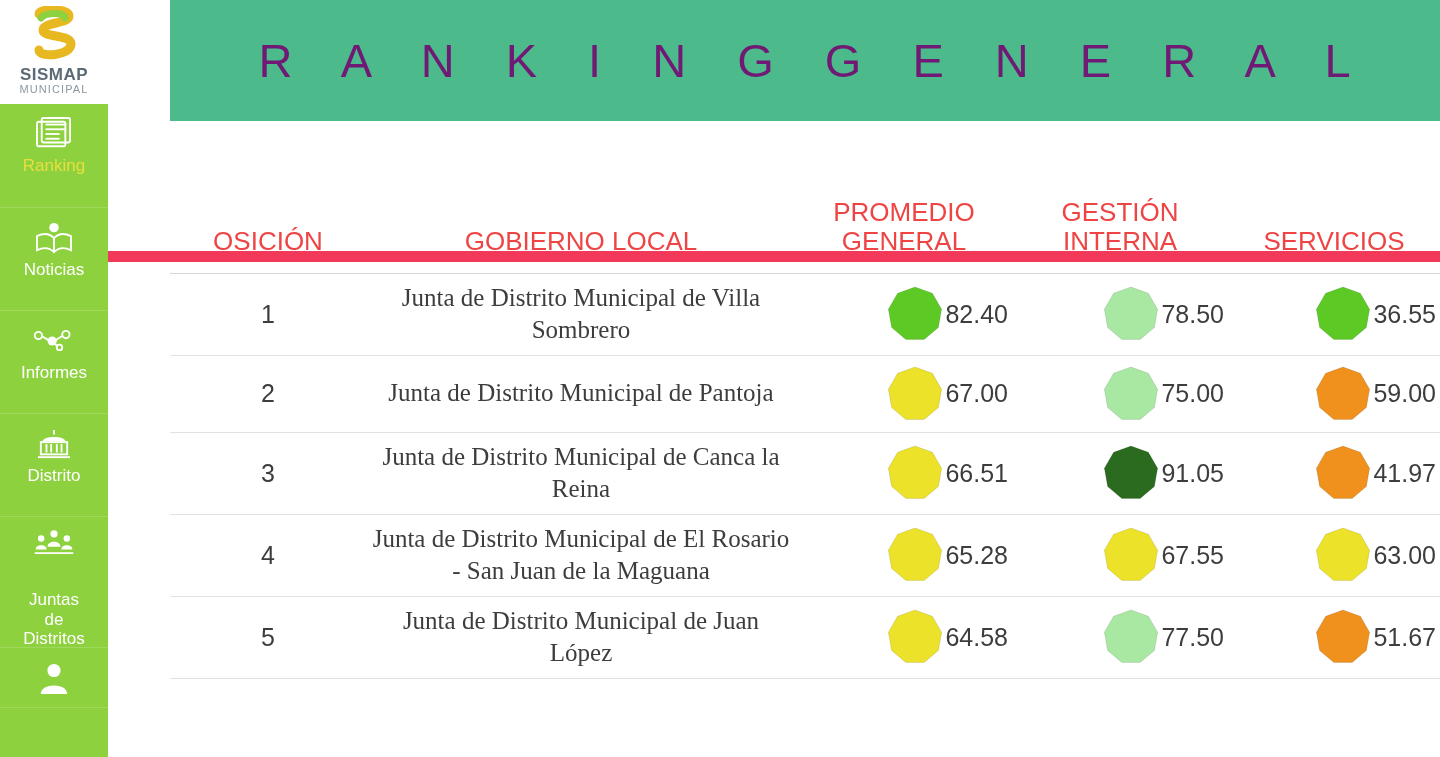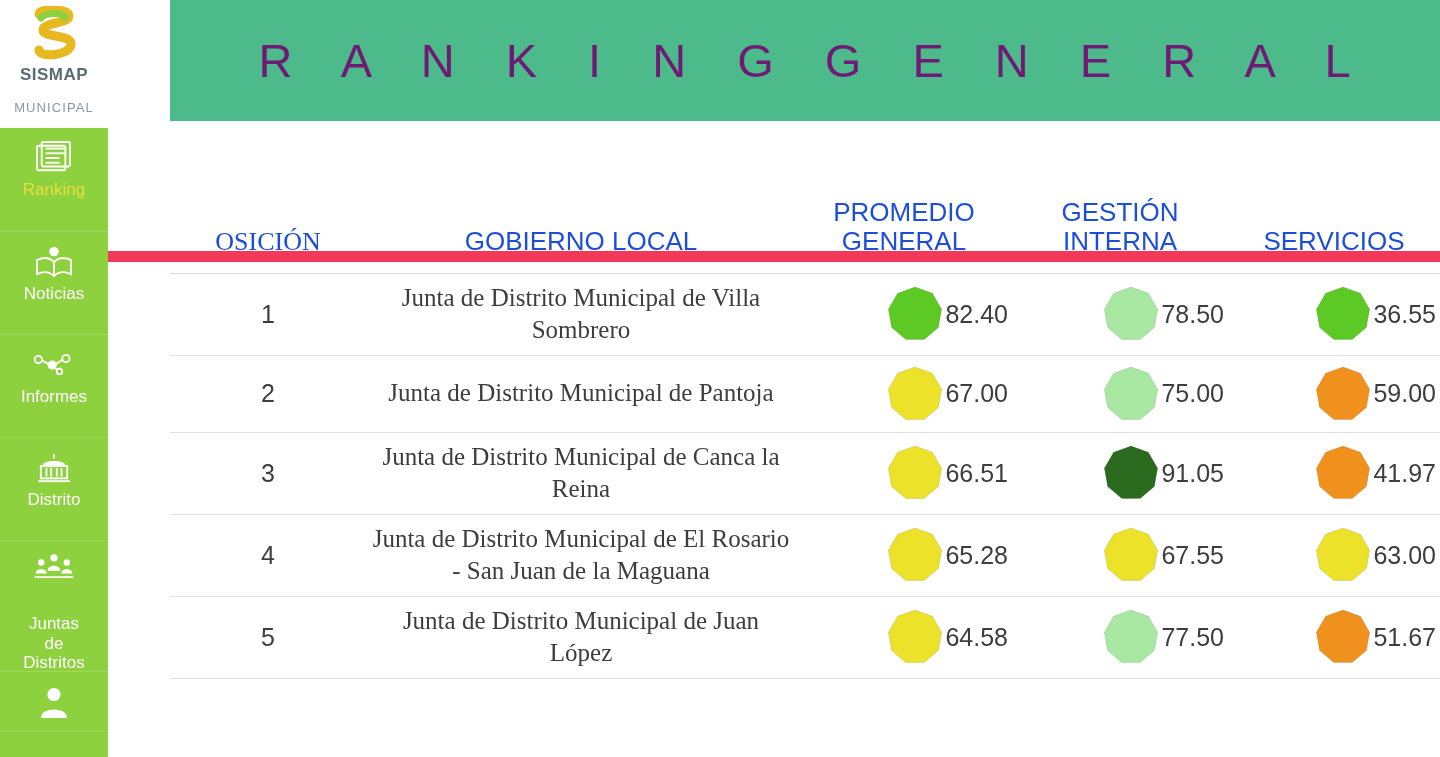--- a/index.html
+++ b/index.html
@@ -21,21 +21,21 @@
     position: absolute;
     left: 0; top: 0;
     width: 108px; height: 757px;
     background: #8ed13f;
     display: flex;
     flex-direction: column;
     align-items: stretch;
   }
   .brand {
     background: #ffffff;
-    height: 128px;
+    height: 104px;
     display: flex;
     flex-direction: column;
     align-items: center;
     justify-content: flex-start;
     padding-top: 6px;
   }
   .brand-mark {
     width: 46px; height: 58px;
     display: flex; align-items: center; justify-content: center;
   }
@@ -46,24 +46,24 @@
   }
   .brand-text .b1 {
     display: block;
     font-size: 17px;
     letter-spacing: 0.5px;
     font-weight: bold;
     color: #5a6b76;
   }
   .brand-text .b2 {
     display: block;
-    font-size: 13px;
+    font-size: 11px;
     letter-spacing: 1.1px;
     color: #8a98a1;
-    margin-top: 18px;
+    margin-top: 1px;
     text-align: right;
   }
 
   .nav-item {
     position: relative;
     display: flex;
     flex-direction: column;
     align-items: center;
     justify-content: flex-start;
     padding-top: 10px;
@@ -120,37 +120,37 @@
     position: absolute;
     left: 62px; top: 121px;
     width: 1270px; height: 636px;
   }
   table.rank {
     width: 1270px;
     border-collapse: collapse;
     table-layout: fixed;
   }
   table.rank th {
-    color: #1d4ed8;
+    color: #ef4444;
     font-size: 26px;
     font-weight: 400;
     vertical-align: bottom;
     padding: 16px 0 16px 0;
     line-height: 1.12;
     text-align: center;
   }
   table.rank thead tr { height: 152px; }
   table.rank thead { border-bottom: 1px solid #d8d8d8; }
   .col-pos   { width: 196px; }
   .col-gl    { width: 430px; }
   .col-prom  { width: 216px; }
   .col-gest  { width: 216px; }
   .col-serv  { width: 212px; }
 
-  th.th-pos { text-align: center; padding-left: 60px; font-family: Liberation Serif, serif; }
+  th.th-pos { text-align: center; padding-left: 60px; }
 
   table.rank td {
     border-bottom: 1px solid #e2e2e2;
     font-size: 25px;
     color: #3d3d3d;
     font-weight: 400;
     padding: 8px 4px;
     text-align: center;
     vertical-align: middle;
     line-height: 1.3;

